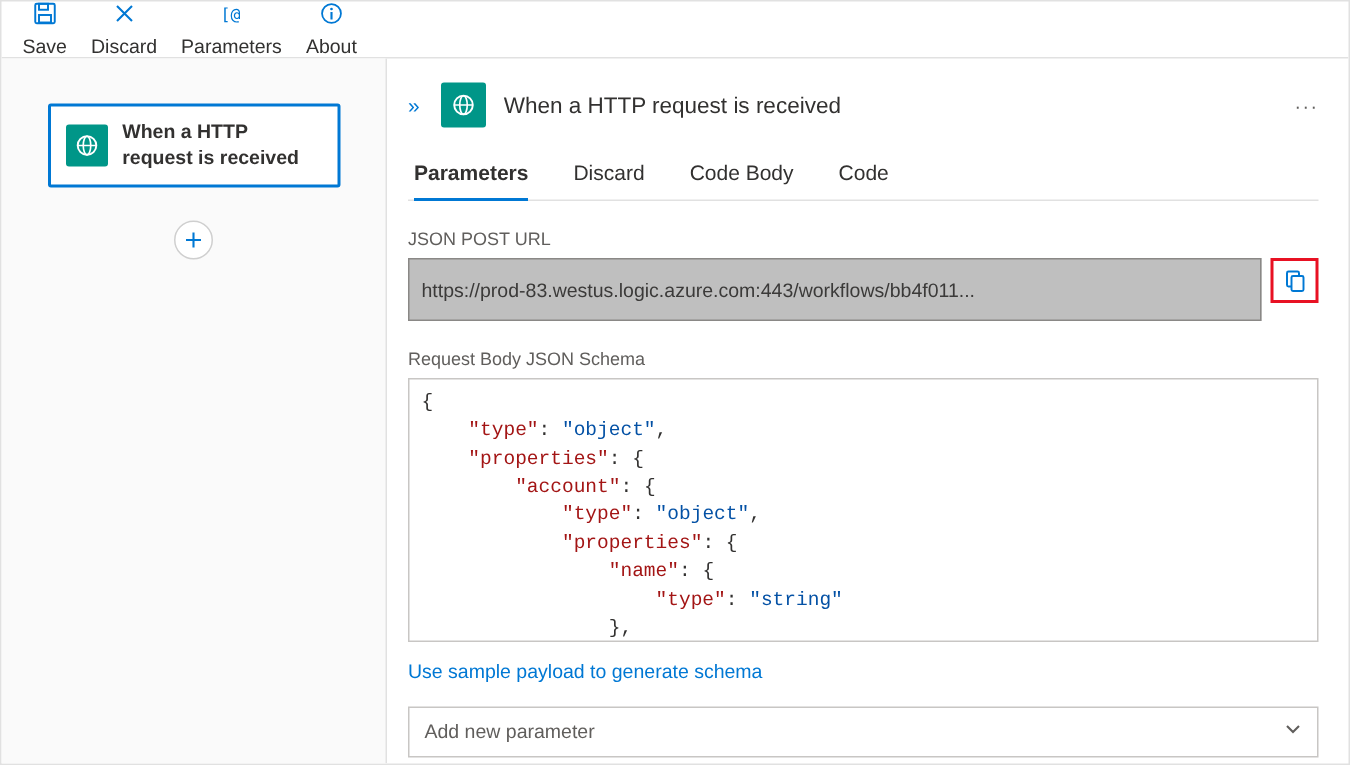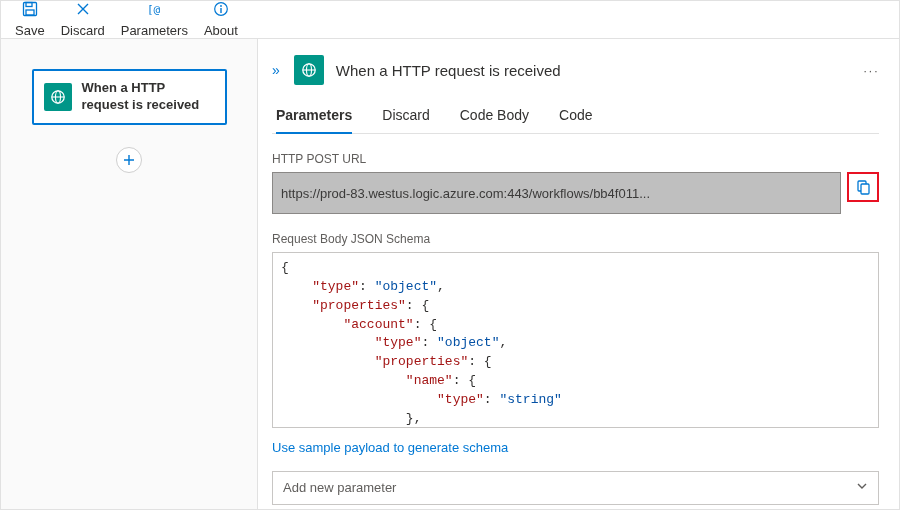--- a/index.html
+++ b/index.html
@@ -267,21 +267,21 @@
       <div class="more-btn">···</div>
     </div>
 
     <div class="tabs">
       <div class="tab active">Parameters</div>
       <div class="tab">Discard</div>
       <div class="tab">Code Body</div>
       <div class="tab">Code</div>
     </div>
 
-    <div class="field-label">HTTP POST URL</div>
+    <div class="field-label">JSON POST URL</div>
     <div class="url-row">
       <input class="url-input" readonly="" value="https://prod-83.westus.logic.azure.com:443/workflows/bb4f011..." style="">
       <div class="copy-btn">
         <svg width="16" height="16" viewBox="0 0 16 16">
             <rect x="3" y="2" width="8" height="10" rx="1" fill="none" stroke="#0078d4" stroke-width="1.3"></rect>
             <rect x="6" y="5" width="8" height="10" rx="1" fill="#fff" stroke="#0078d4" stroke-width="1.3"></rect>
           </svg>
       </div>
     </div>
 

